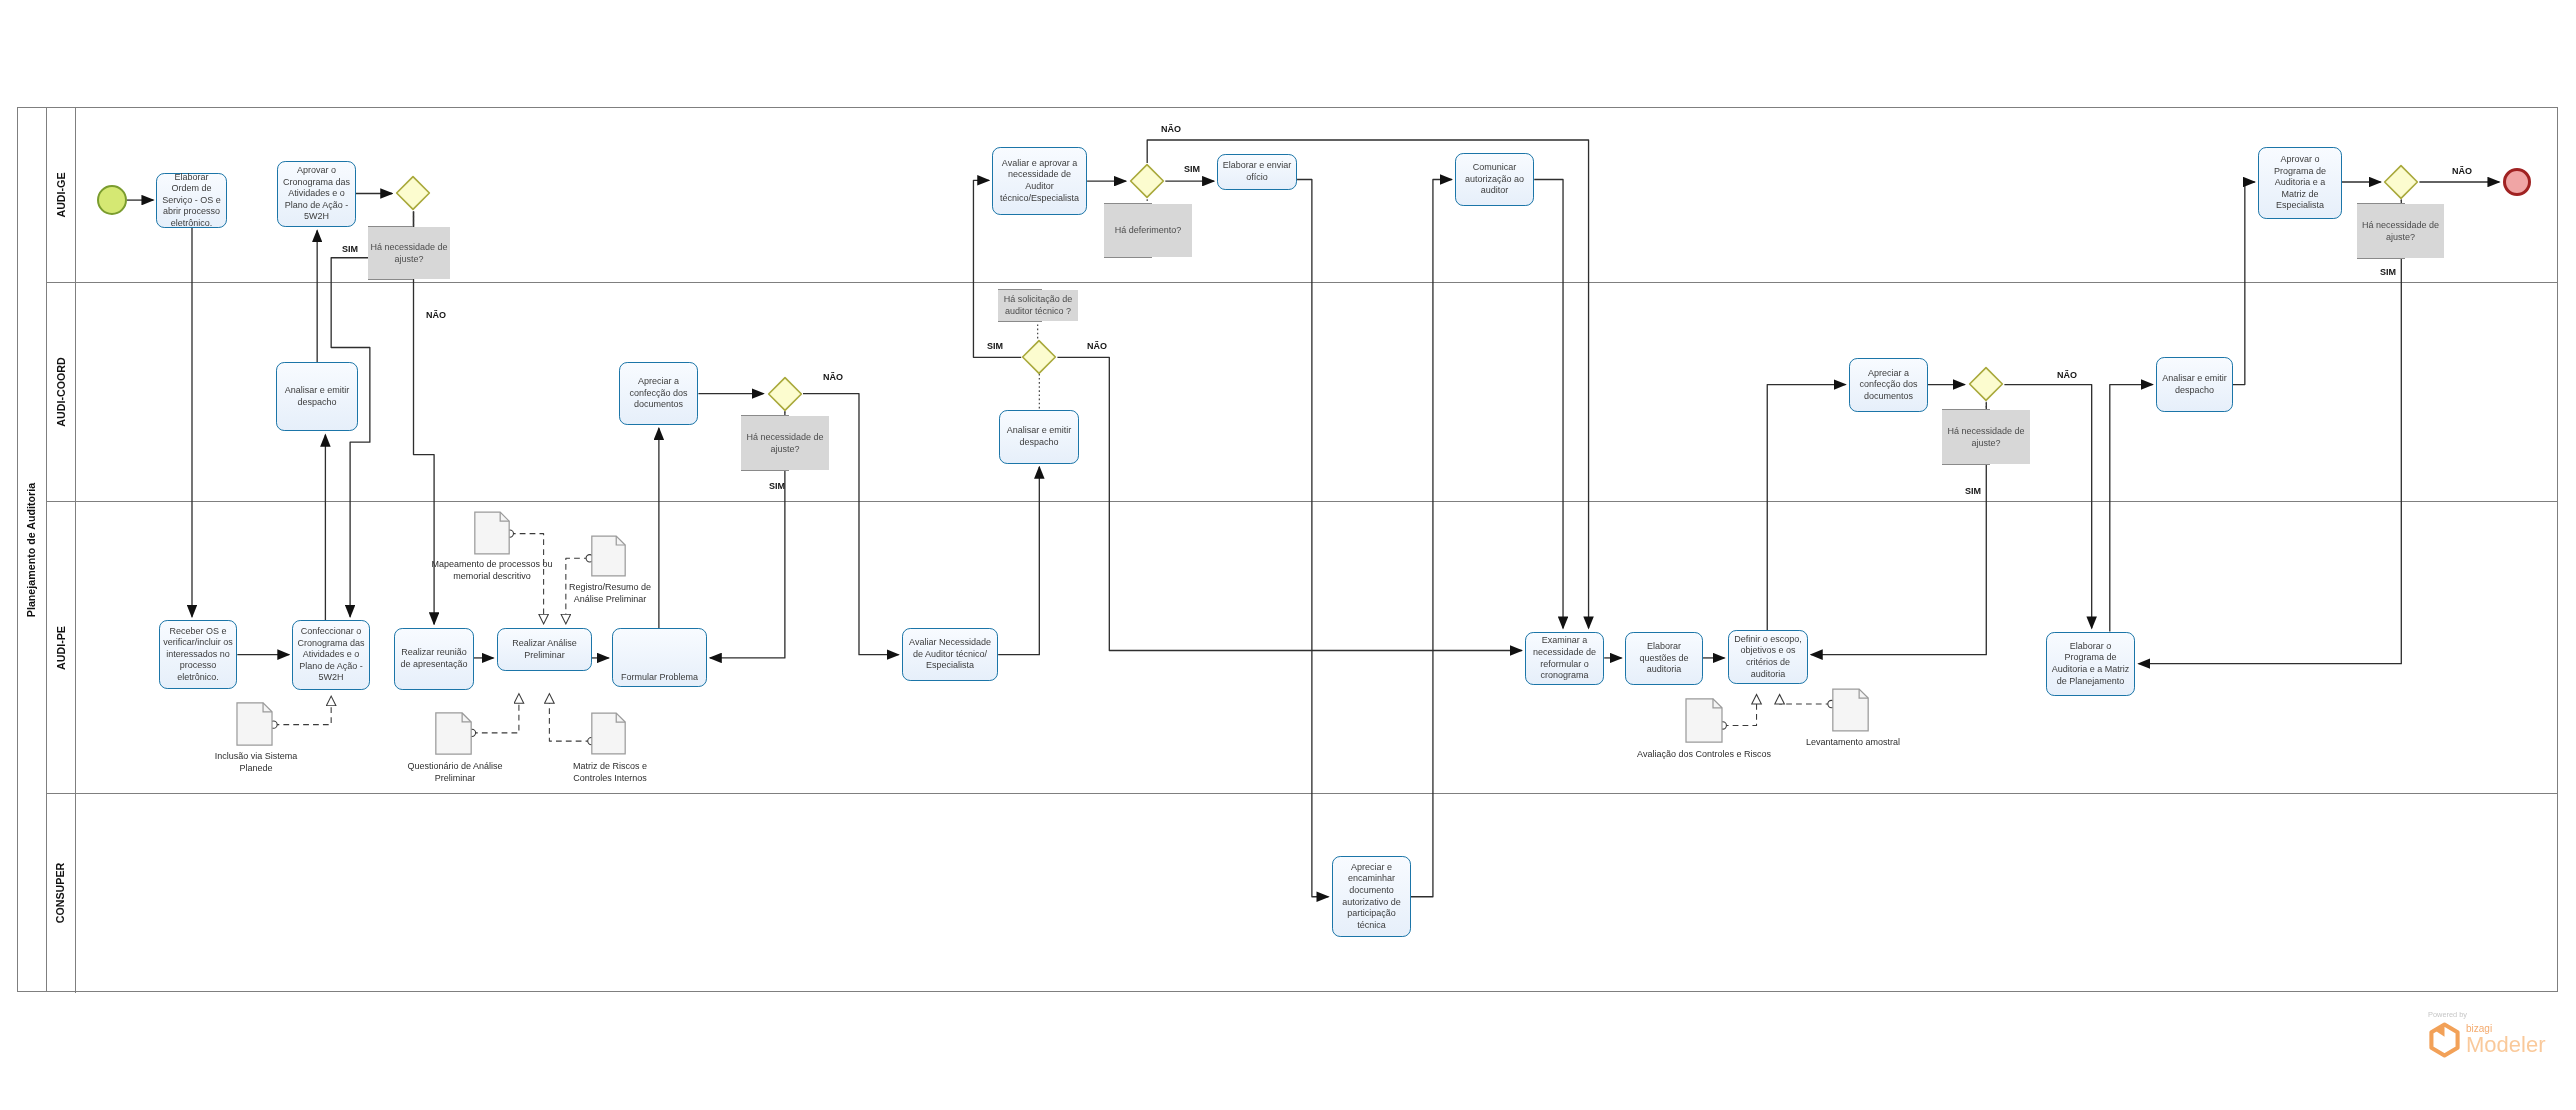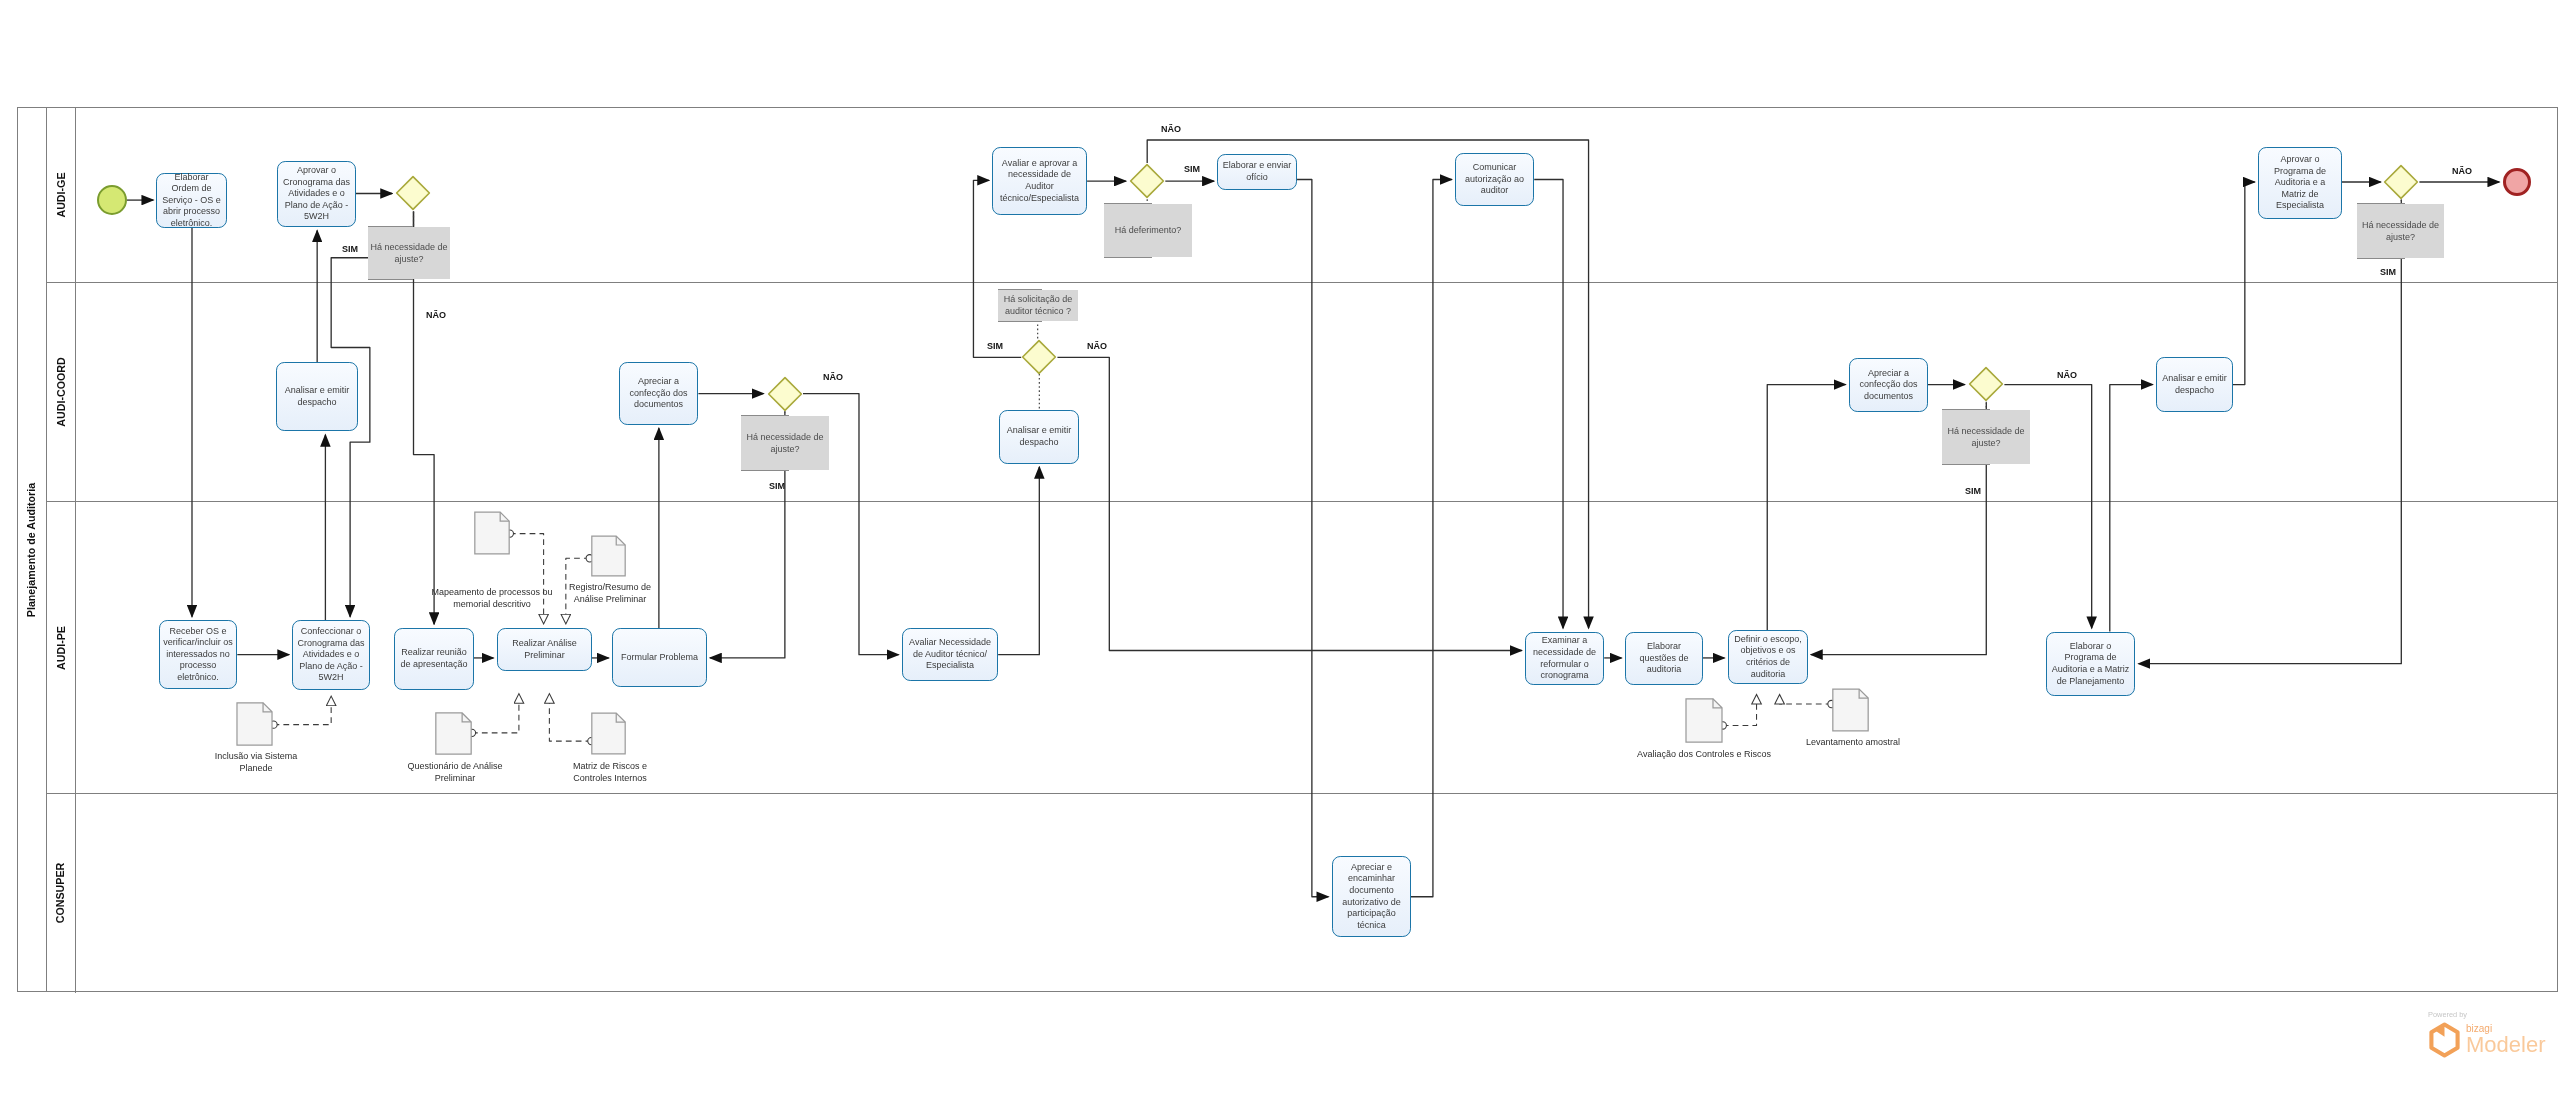--- a/index.html
+++ b/index.html
@@ -203,21 +203,21 @@
       </div>
       <div class="task" style="left: 292px; top: 620px; width: 78px; height: 70px;">
         <span>Confeccionar o Cronograma das Atividades e o Plano de Ação - 5W2H</span>
       </div>
       <div class="task" style="left: 394px; top: 628px; width: 80px; height: 62px;">
         <span>Realizar reunião de apresentação</span>
       </div>
       <div class="task" style="left: 497px; top: 628px; width: 95px; height: 43px;">
         <span>Realizar Análise Preliminar</span>
       </div>
-      <div class="task" style="left: 612px; top: 628px; width: 95px; height: 59px;">
+      <div class="task" style="left: 612px; top: 628px; width: 95px; height: 59px; align-items: flex-end;">
         <span>Formular Problema</span>
       </div>
       <div class="task" style="left: 902px; top: 628px; width: 96px; height: 53px;">
         <span>Avaliar Necessidade de Auditor técnico/ Especialista</span>
       </div>
       <div class="task" style="left: 1525px; top: 632px; width: 79px; height: 53px;">
         <span>Examinar a necessidade de reformular o cronograma</span>
       </div>
       <div class="task" style="left: 1625px; top: 632px; width: 78px; height: 53px;">
         <span>Elaborar questões de auditoria</span>
@@ -268,21 +268,21 @@
       <div class="doc-label" style="left: 256px; top: 751px; width: 115px;">Inclusão via Sistema Planede</div>
       <svg width="37" height="43" class="doc-icon" style="left: 435px; top: 712px;" viewBox="0 0 45 52">
         <path d="M1,1 L33,1 L44,12 L44,51 L1,51 Z" fill="#F5F5F5" stroke="#9A9A9A" stroke-width="1.5"></path>
         <path d="M33,1 L33,12 L44,12" fill="none" stroke="#9A9A9A" stroke-width="1.5"></path>
       </svg>
       <div class="doc-label" style="left: 455px; top: 761px; width: 124px;">Questionário de Análise Preliminar</div>
       <svg width="36" height="44" class="doc-icon" style="left: 474px; top: 511px;" viewBox="0 0 44 53">
         <path d="M1,1 L32,1 L43,12 L43,52 L1,52 Z" fill="#F5F5F5" stroke="#9A9A9A" stroke-width="1.5"></path>
         <path d="M32,1 L32,12 L43,12" fill="none" stroke="#9A9A9A" stroke-width="1.5"></path>
       </svg>
-      <div class="doc-label" style="left: 492px; top: 559px; width: 124px; margin-top: 28px;">Mapeamento de processos ou memorial descritivo</div>
+      <div class="doc-label" style="left: 492px; top: 559px; width: 124px;">Mapeamento de processos ou memorial descritivo</div>
       <svg width="35" height="42" class="doc-icon" style="left: 591px; top: 535px;" viewBox="0 0 43 51">
         <path d="M1,1 L31,1 L42,12 L42,50 L1,50 Z" fill="#F5F5F5" stroke="#9A9A9A" stroke-width="1.5"></path>
         <path d="M31,1 L31,12 L42,12" fill="none" stroke="#9A9A9A" stroke-width="1.5"></path>
       </svg>
       <div class="doc-label" style="left: 610px; top: 582px; width: 91px;">Registro/Resumo de Análise Preliminar</div>
       <svg width="35" height="43" class="doc-icon" style="left: 591px; top: 712px;" viewBox="0 0 43 52">
         <path d="M1,1 L31,1 L42,12 L42,51 L1,51 Z" fill="#F5F5F5" stroke="#9A9A9A" stroke-width="1.5"></path>
         <path d="M31,1 L31,12 L42,12" fill="none" stroke="#9A9A9A" stroke-width="1.5"></path>
       </svg>
       <div class="doc-label" style="left: 610px; top: 761px; width: 115px;">Matriz de Riscos e Controles Internos</div>

